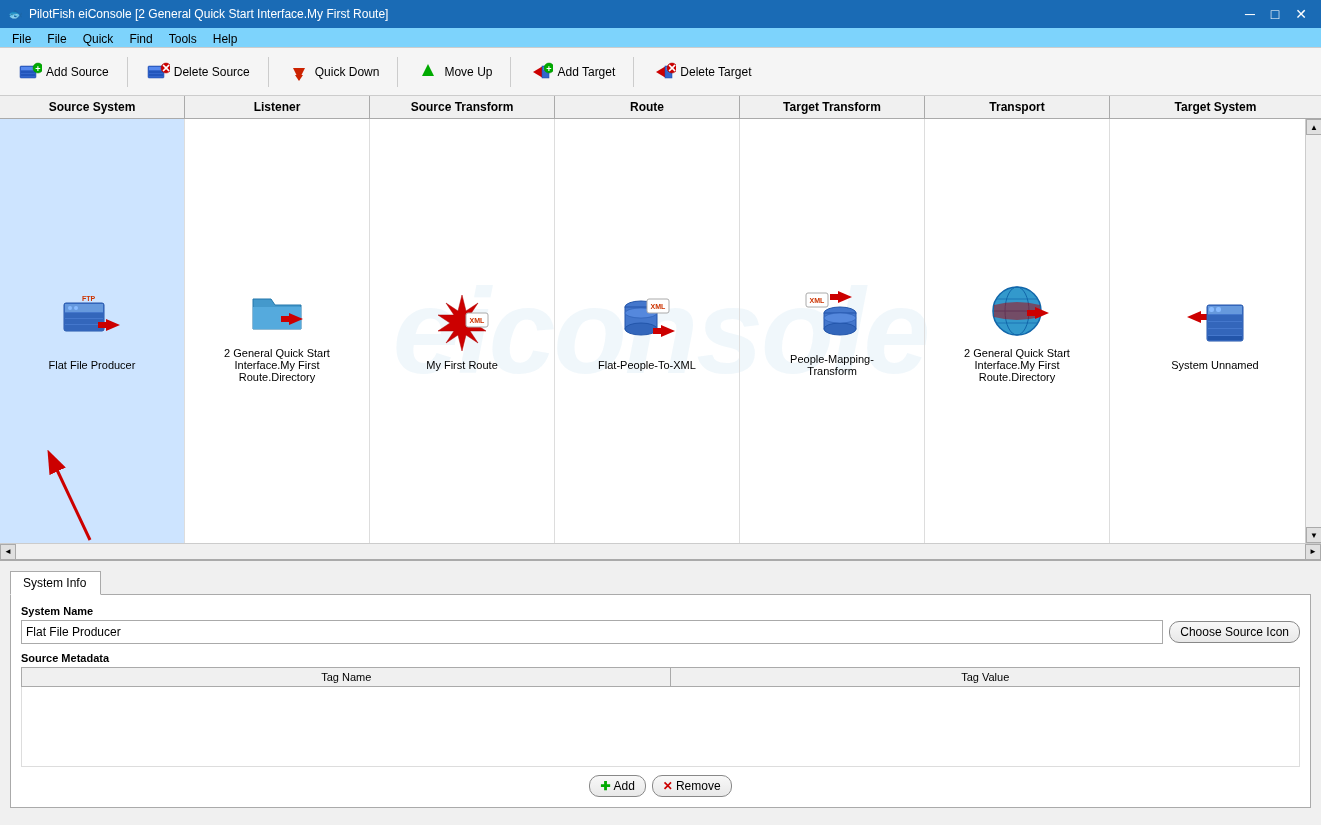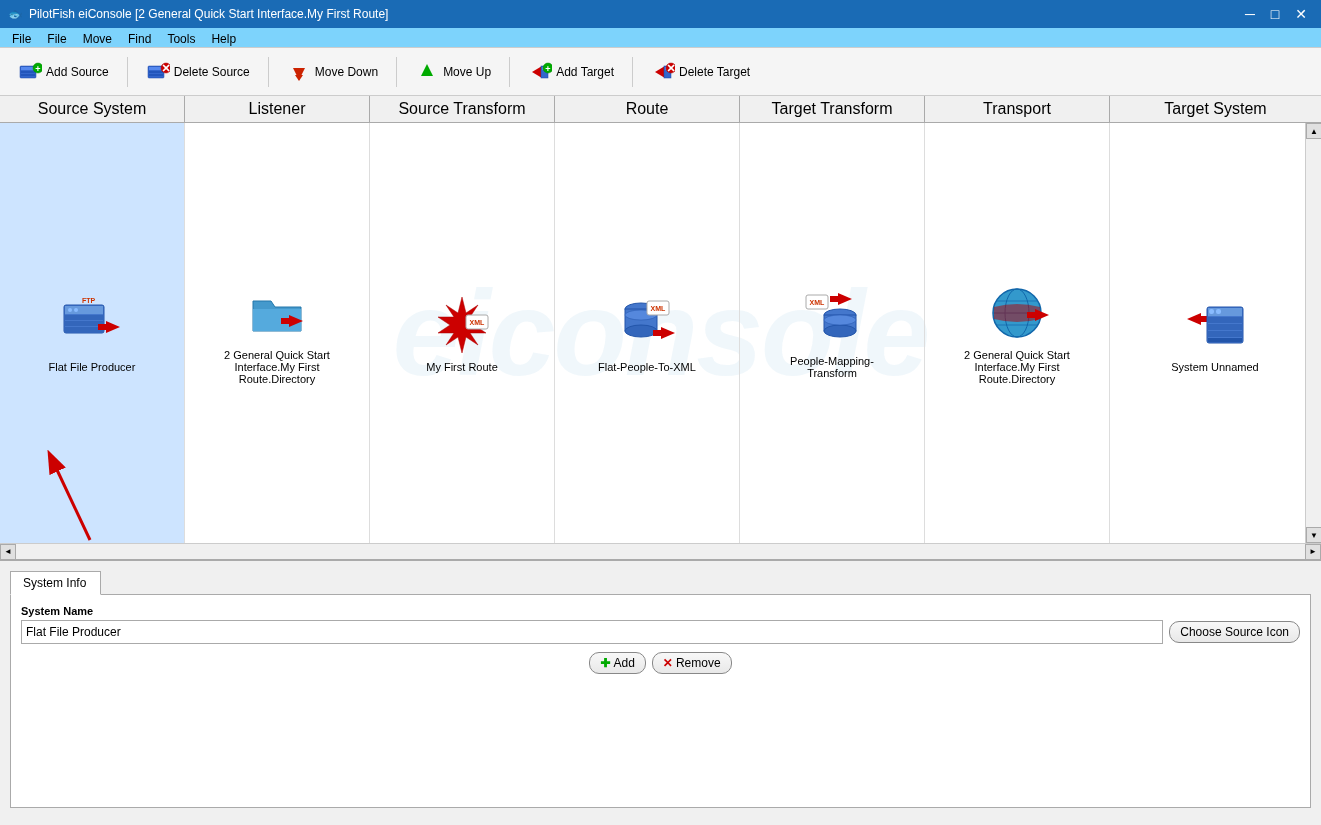--- a/index.html
+++ b/index.html
@@ -89,22 +89,22 @@
     .col-headers {
       display: flex;
       border-bottom: 1px solid #aaa;
       background: #f0f0f0;
       flex-shrink: 0;
     }
     .col-header {
       border-right: 1px solid #aaa;
       text-align: center;
       padding: 4px;
-      font-size: 16px;
-      font-weight: normal;
+      font-size: 12px;
+      font-weight: bold;
     }
     .col-header:last-child { border-right: none; }
 
     
     .row-area {
       display: flex;
       flex: 1;
       overflow: hidden;
       position: relative;
     }
@@ -241,21 +241,21 @@
   <div class="title-bar-controls">
     <button class="title-bar-btn">─</button>
     <button class="title-bar-btn">□</button>
     <button class="title-bar-btn">✕</button>
   </div>
 </div>
 
 <div class="menu-bar">
   <div class="menu-item">File</div>
   <div class="menu-item">File</div>
-  <div class="menu-item">Move</div>
+  <div class="menu-item">Quick</div>
   <div class="menu-item">Find</div>
   <div class="menu-item">Tools</div>
   <div class="menu-item">Help</div>
 </div>
 
 <div class="toolbar">
   <button class="toolbar-btn">
     <div class="tb-icon">
       <svg width="24" height="24" viewBox="0 0 24 24">
         <rect x="2" y="6" width="16" height="12" rx="1" fill="#3366cc" stroke="#1a44aa" stroke-width="0.5"></rect>
@@ -283,21 +283,21 @@
     <span>Delete Source</span>
   </button>
   <div class="toolbar-sep"></div>
   <button class="toolbar-btn">
     <div class="tb-icon">
       <svg width="24" height="24" viewBox="0 0 24 24">
         <polygon points="12,20 6,8 18,8" fill="#cc2200"></polygon>
         <polygon points="12,3 8,9 16,9" fill="#cc2200" transform="rotate(180,12,12)"></polygon>
       </svg>
     </div>
-    <span>Move Down</span>
+    <span>Quick Down</span>
   </button>
   <div class="toolbar-sep"></div>
   <button class="toolbar-btn">
     <div class="tb-icon">
       <svg width="24" height="24" viewBox="0 0 24 24">
         <polygon points="12,4 6,16 18,16" fill="#00aa00"></polygon>
       </svg>
     </div>
     <span>Move Up</span>
   </button>
@@ -503,20 +503,36 @@
     <div class="tab-content">
 
       <div class="field-group">
         <div class="field-label">System Name</div>
         <div class="field-row">
           <input type="text" class="text-input" value="Flat File Producer" style="">
           <button class="btn">Choose Source Icon</button>
         </div>
       </div>
 
+      <div class="field-group">
+        <div class="field-label">Source Metadata</div>
+        <table class="meta-table">
+          <thead>
+            <tr>
+              <th>Tag Name</th>
+              <th>Tag Value</th>
+            </tr>
+          </thead>
+          <tbody class="meta-body">
+            <tr>
+                <td colspan="2" style="height:80px;"></td>
+              </tr>
+          </tbody>
+        </table>
+      </div>
 
       <div class="action-row">
         <button class="btn">
           <span style="color:#00aa00;font-weight:bold;margin-right:3px;">✚</span><span>Add</span>
         </button>
         <button class="btn">
           <span style="color:#cc0000;font-weight:bold;margin-right:3px;">✕</span><span>Remove</span>
         </button>
       </div>
     </div>

